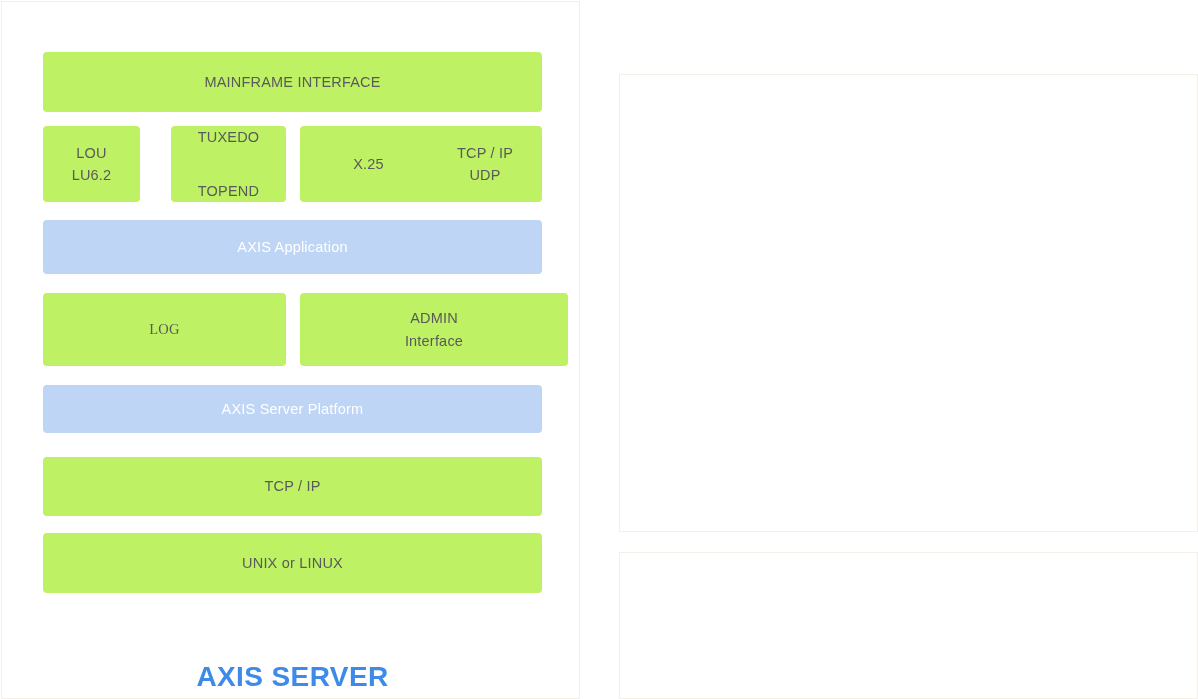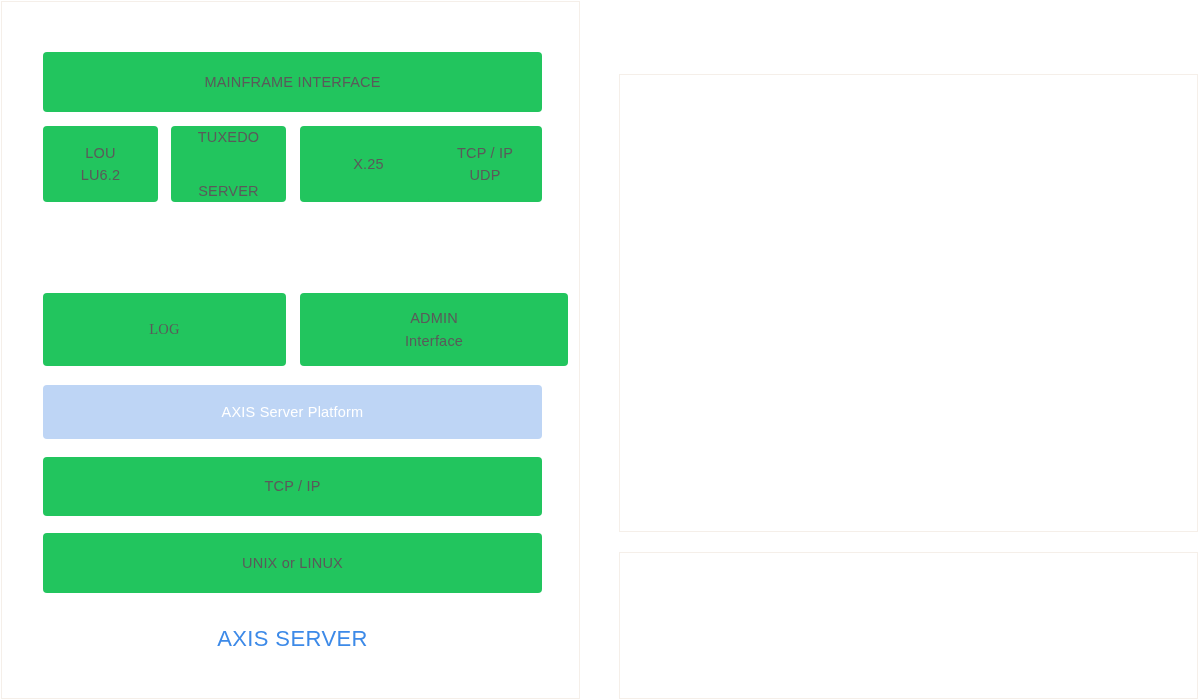--- a/index.html
+++ b/index.html
@@ -56,55 +56,56 @@
     border-radius: 4px;
     display: flex;
     flex-direction: column;
     align-items: center;
     justify-content: center;
     text-align: center;
     line-height: 1.55;
     letter-spacing: 0.2px;
   }
   .box.gray {
-    background: #22c55e;
+    background: #bef264;
     color: #5a5a5a;
     font-size: 14.5px;
   }
   .box.blue {
     background: #bed5f5;
     color: #ffffff;
     font-size: 14.5px;
   }
   .box .line {
     display: block;
     white-space: nowrap;
   }
 
   
   .caption {
     position: absolute;
     color: #3d8ae8;
-    font-size: 22px;
-    font-weight: normal;
+    font-size: 28px;
+    font-weight: bold;
     letter-spacing: 0.4px;
     text-align: center;
     white-space: nowrap;
+    margin-top: 35px;
   }
 
   
   .L-mainframe { left: 41px; top: 50px;  width: 499px; height: 60px; }
-  .L-lou       { left: 41px; top: 124px; width: 115px; height: 76px; }
+  .L-lou       { left: 41px; top: 124px; width: 97px; height: 76px; }
   .L-tuxedo    { left: 169px; top: 124px; width: 115px; height: 76px; justify-content: space-between; }
   .L-x25       { left: 298px; top: 124px; width: 137px; height: 76px; }
   .L-tcpudp    { left: 426px; top: 124px; width: 114px; height: 76px; }
   .L-axisapp   { left: 41px; top: 218px; width: 499px; height: 54px; }
   .L-log       { left: 41px; top: 291px; width: 243px; height: 73px; font-family: Liberation Serif, serif; }
   .L-admin     { left: 298px; top: 291px; width: 268px; height: 73px; }
-  .L-axissrv   { left: 41px; top: 383px; width: 499px; height: 54px; }
+  .L-axissrv   { left: 41px; top: 383px; width: 499px; height: 48px; }
   .L-tcpip     { left: 41px; top: 455px; width: 499px; height: 59px; }
   .L-unix      { left: 41px; top: 531px; width: 499px; height: 60px; }
   .cap-server  { left: 41px; top: 624px; width: 499px; }
 </style>
 </head>
 <body>
 
 <div class="canvas">
 
   <div class="panel panel-server">
@@ -113,32 +114,35 @@
       <span class="line">MAINFRAME INTERFACE</span>
     </div>
 
     <div class="box gray L-lou">
       <span class="line">LOU</span>
       <span class="line">LU6.2</span>
     </div>
 
     <div class="box gray L-tuxedo">
       <span class="line">TUXEDO</span>
-      <span class="line">SERVER</span>
+      <span class="line">TOPEND</span>
     </div>
 
     <div class="box gray L-x25">
       <span class="line">X.25</span>
     </div>
 
     <div class="box gray L-tcpudp">
       <span class="line">TCP / IP</span>
       <span class="line">UDP</span>
     </div>
 
+    <div class="box blue L-axisapp">
+      <span class="line">AXIS Application</span>
+    </div>
 
     <div class="box gray L-log">
       <span class="line">LOG</span>
     </div>
 
     <div class="box gray L-admin">
       <span class="line">ADMIN</span>
       <span class="line">Interface</span>
     </div>
 

